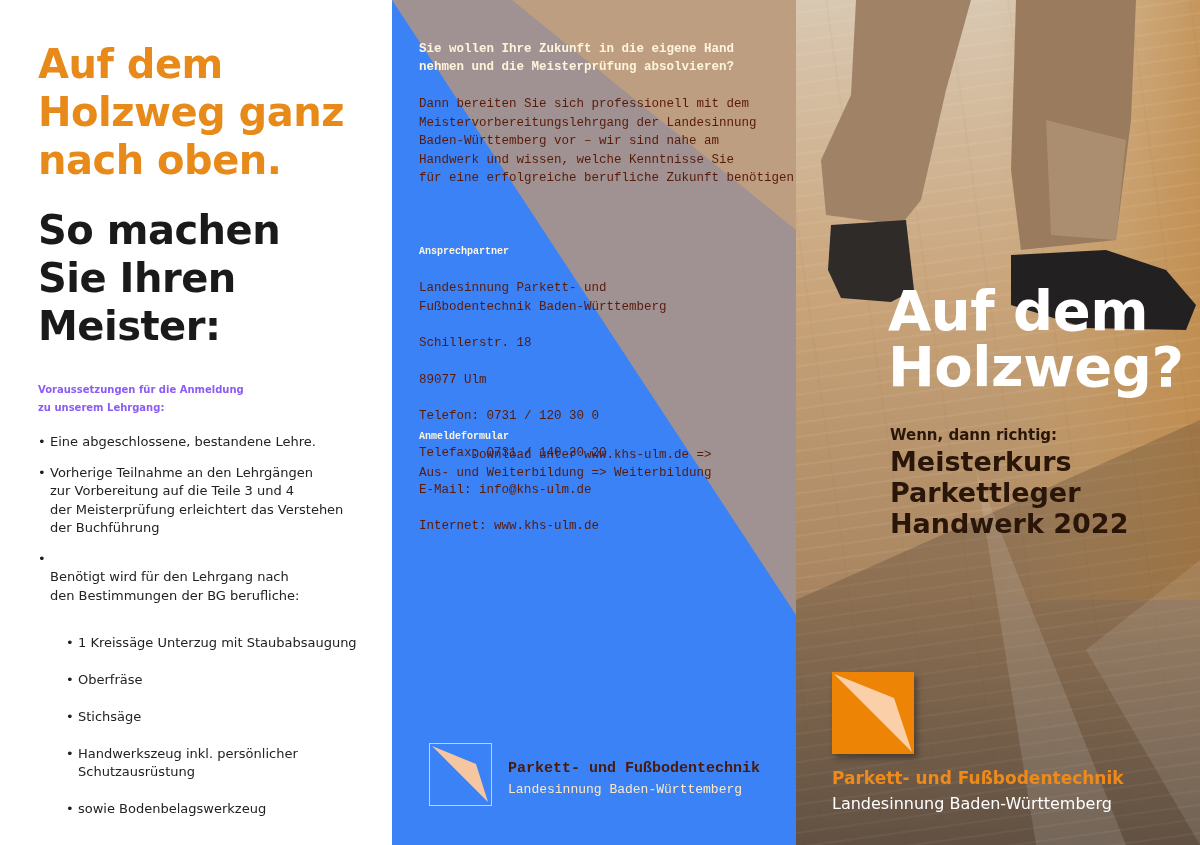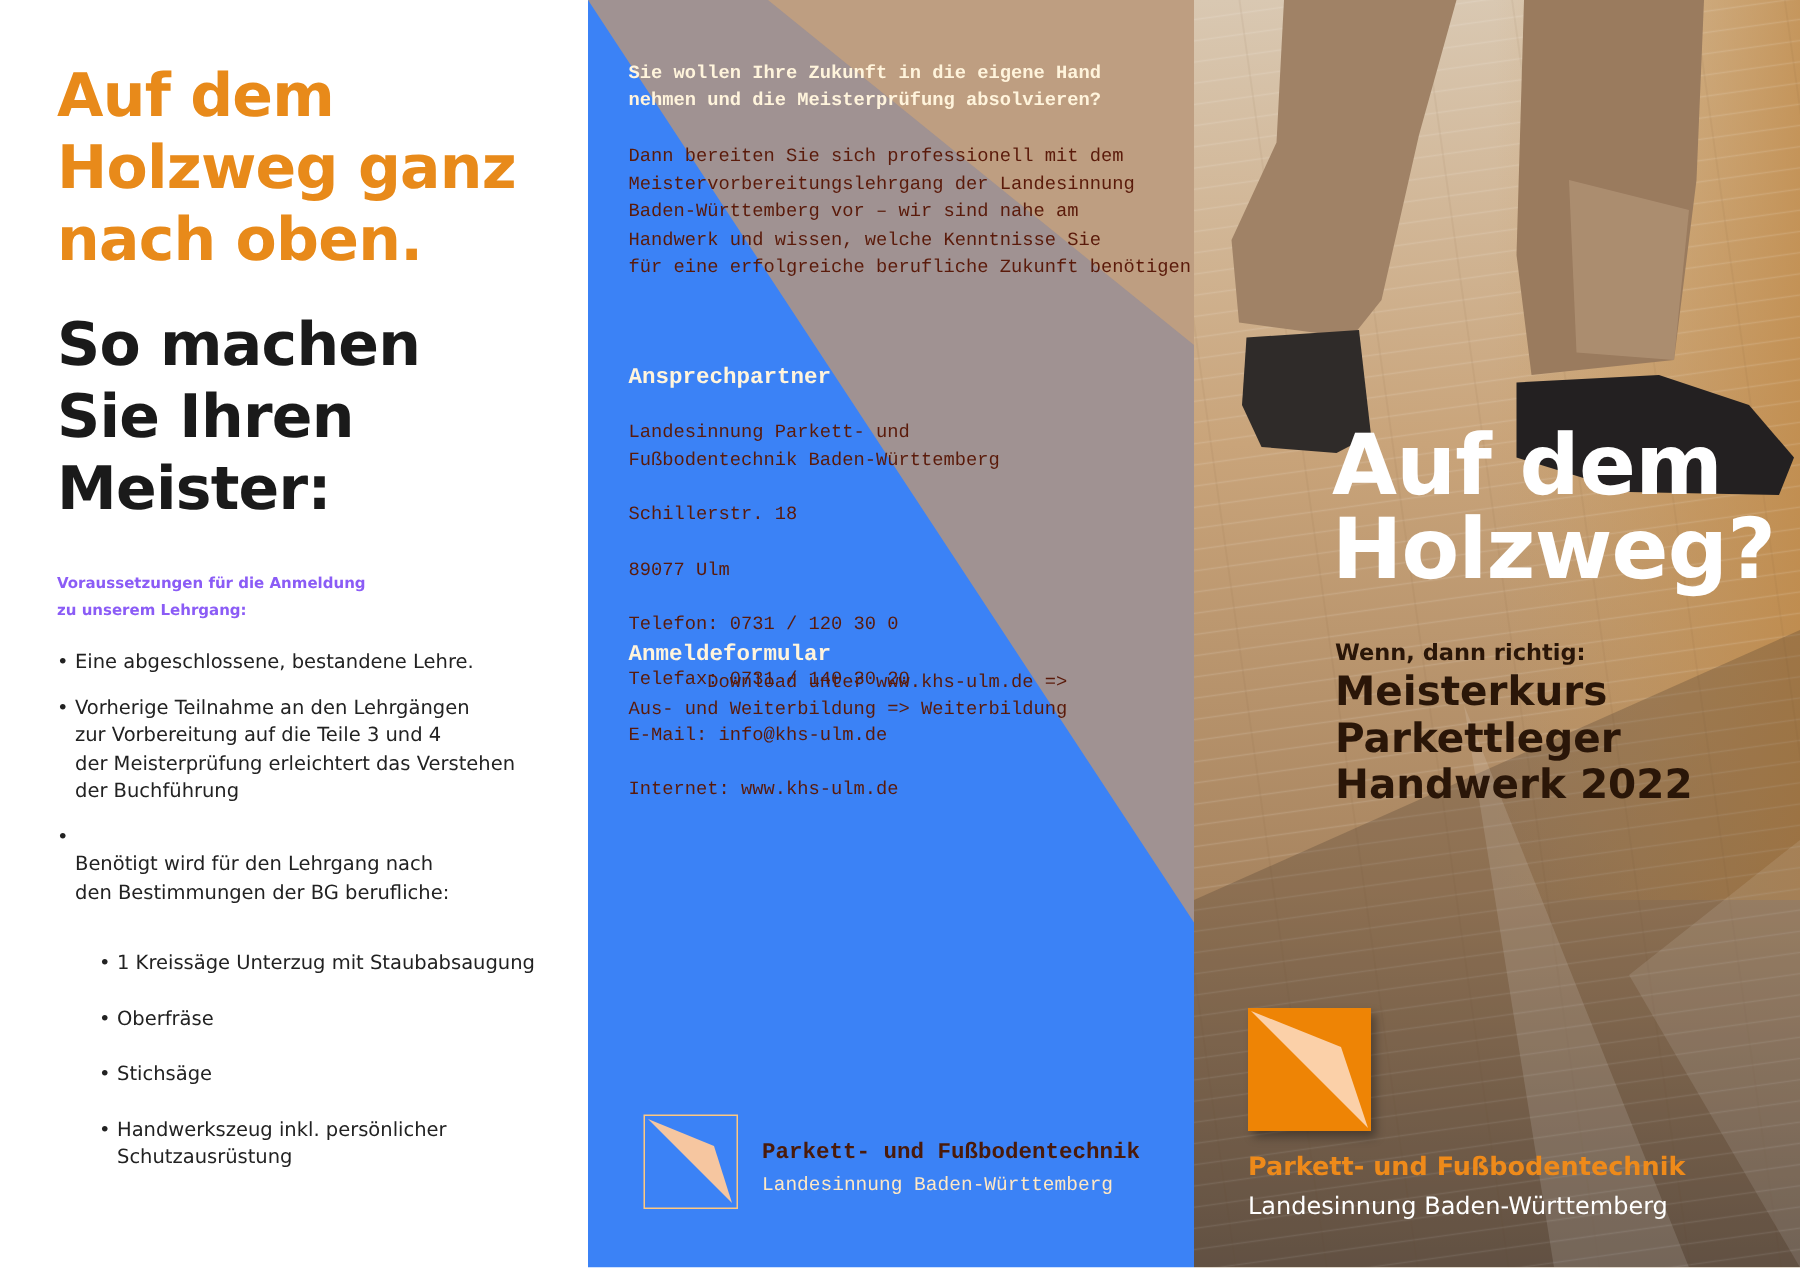--- a/index.html
+++ b/index.html
@@ -36,21 +36,21 @@
   .mid-intro-q {
     position: absolute; left: 27px; top: 40px;
     font-weight: bold; font-size: 12.5px; line-height: 18px; color: #fff4dc; white-space: pre-line;
   }
   .mid-intro-body {
     position: absolute; left: 27px; top: 95px;
     font-size: 12.5px; line-height: 18.5px; color: #5a1a0a; white-space: pre-line;
   }
   .mid-section-title {
     position: absolute; left: 27px;
-    font-weight: bold; font-size: 15px; line-height: 18px; color: #fff4dc; text-align: right;
+    font-weight: bold; font-size: 10px; line-height: 18px; color: #fff4dc; text-align: right;
   }
   .mid-section-body {
     position: absolute; left: 27px;
     font-size: 12.5px; line-height: 18.3px; color: #5a1a0a; white-space: pre-line;
   }
   .mid-logo { position: absolute; left: 37px; top: 743px; width: 63px; height: 63px; border: 1.5px solid #ffc880; }
   .mid-brand-1 { position: absolute; left: 116px; top: 760px; font-weight: bold; font-size: 15px; color: #4a1a0a; }
   .mid-brand-2 { position: absolute; left: 116px; top: 782px; font-size: 13px; color: #ffe8c4; }
 
   
@@ -88,20 +88,21 @@
 der Buchführung</span></li>
     <li>
       <span>Benötigt wird für den Lehrgang nach
 den Bestimmungen der BG berufliche:</span>
       <ul class="sub-list">
         <li>1 Kreissäge Unterzug mit Staubabsaugung</li>
         <li>Oberfräse</li>
         <li>Stichsäge</li>
         <li>Handwerkszeug inkl. persönlicher
 Schutzausrüstung</li>
+        <li>sowie Bodenbelagswerkzeug</li>
       </ul>
     </li>
 
   </ul>
 </section>
 
 <section class="panel panel-mid">
   <svg class="wedge" width="404" height="845" viewBox="0 0 404 845">
     <polygon points="0,0 404,0 404,615" fill="#f4a040" opacity="0.55"></polygon>
     <polygon points="120,0 404,0 404,230" fill="#f7b460" opacity="0.35"></polygon>

